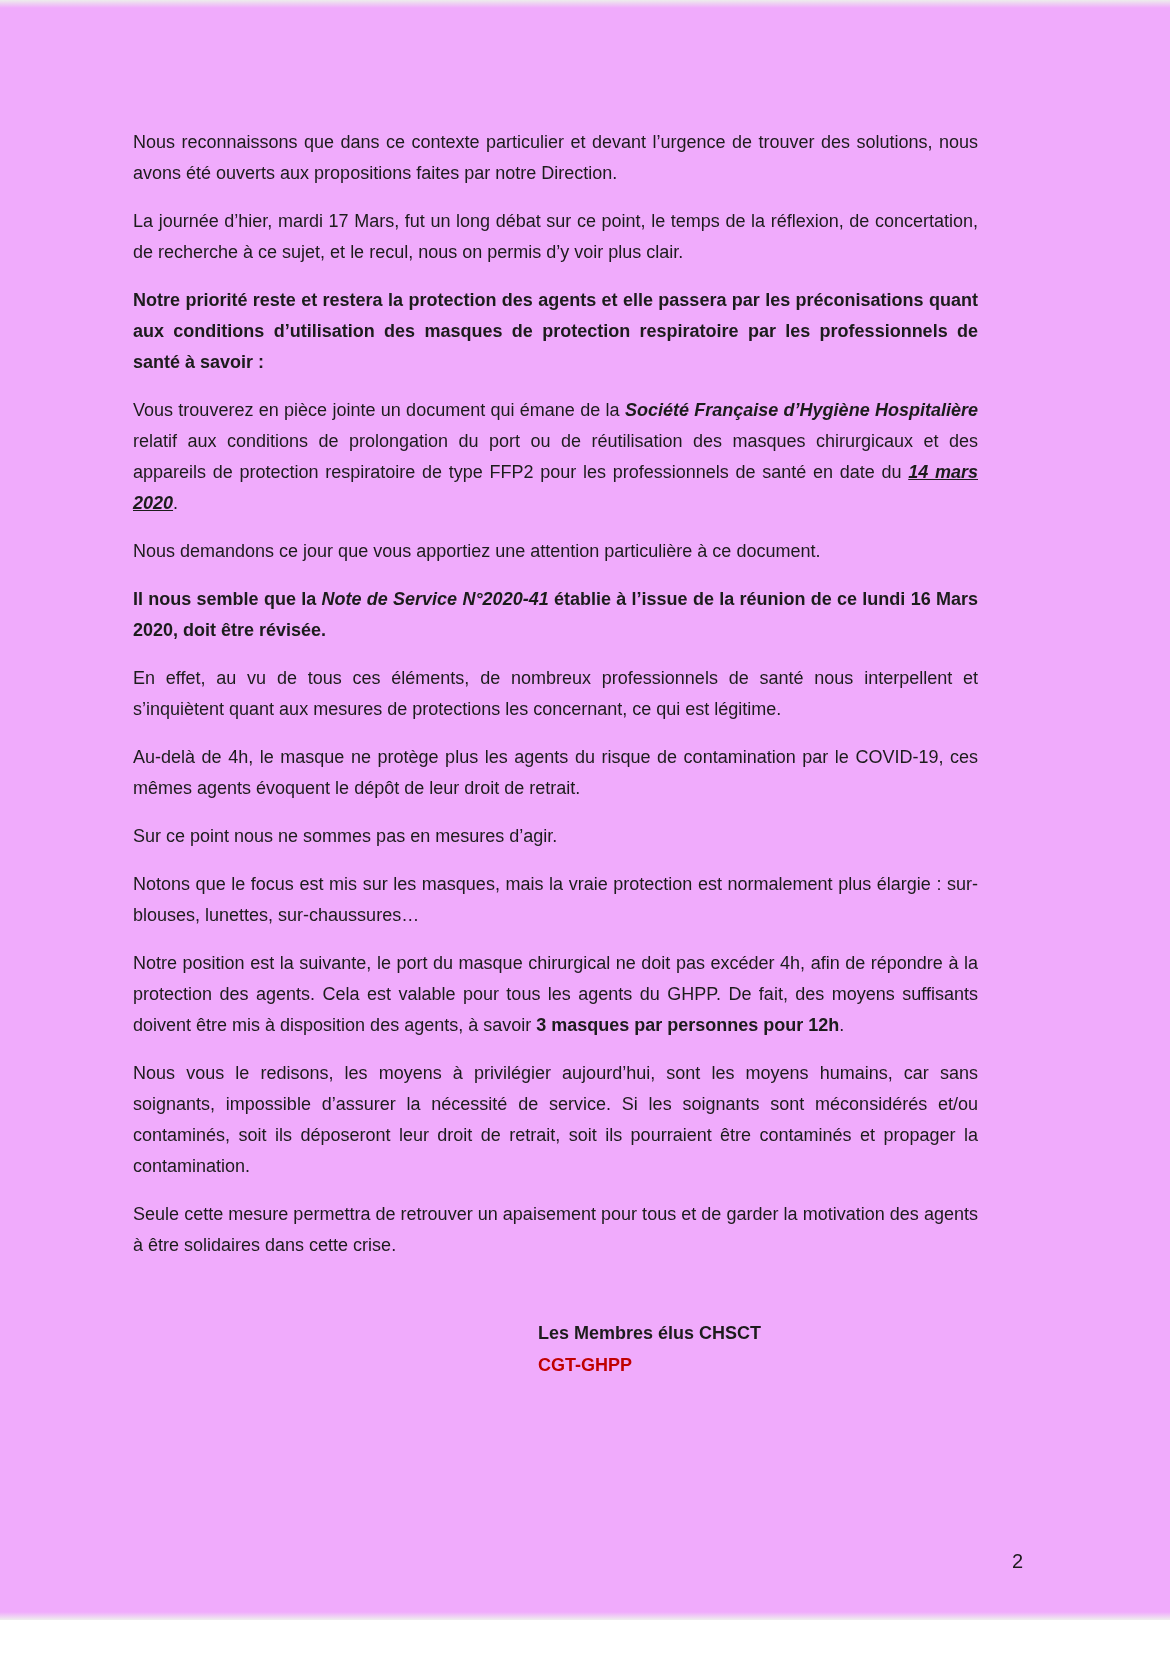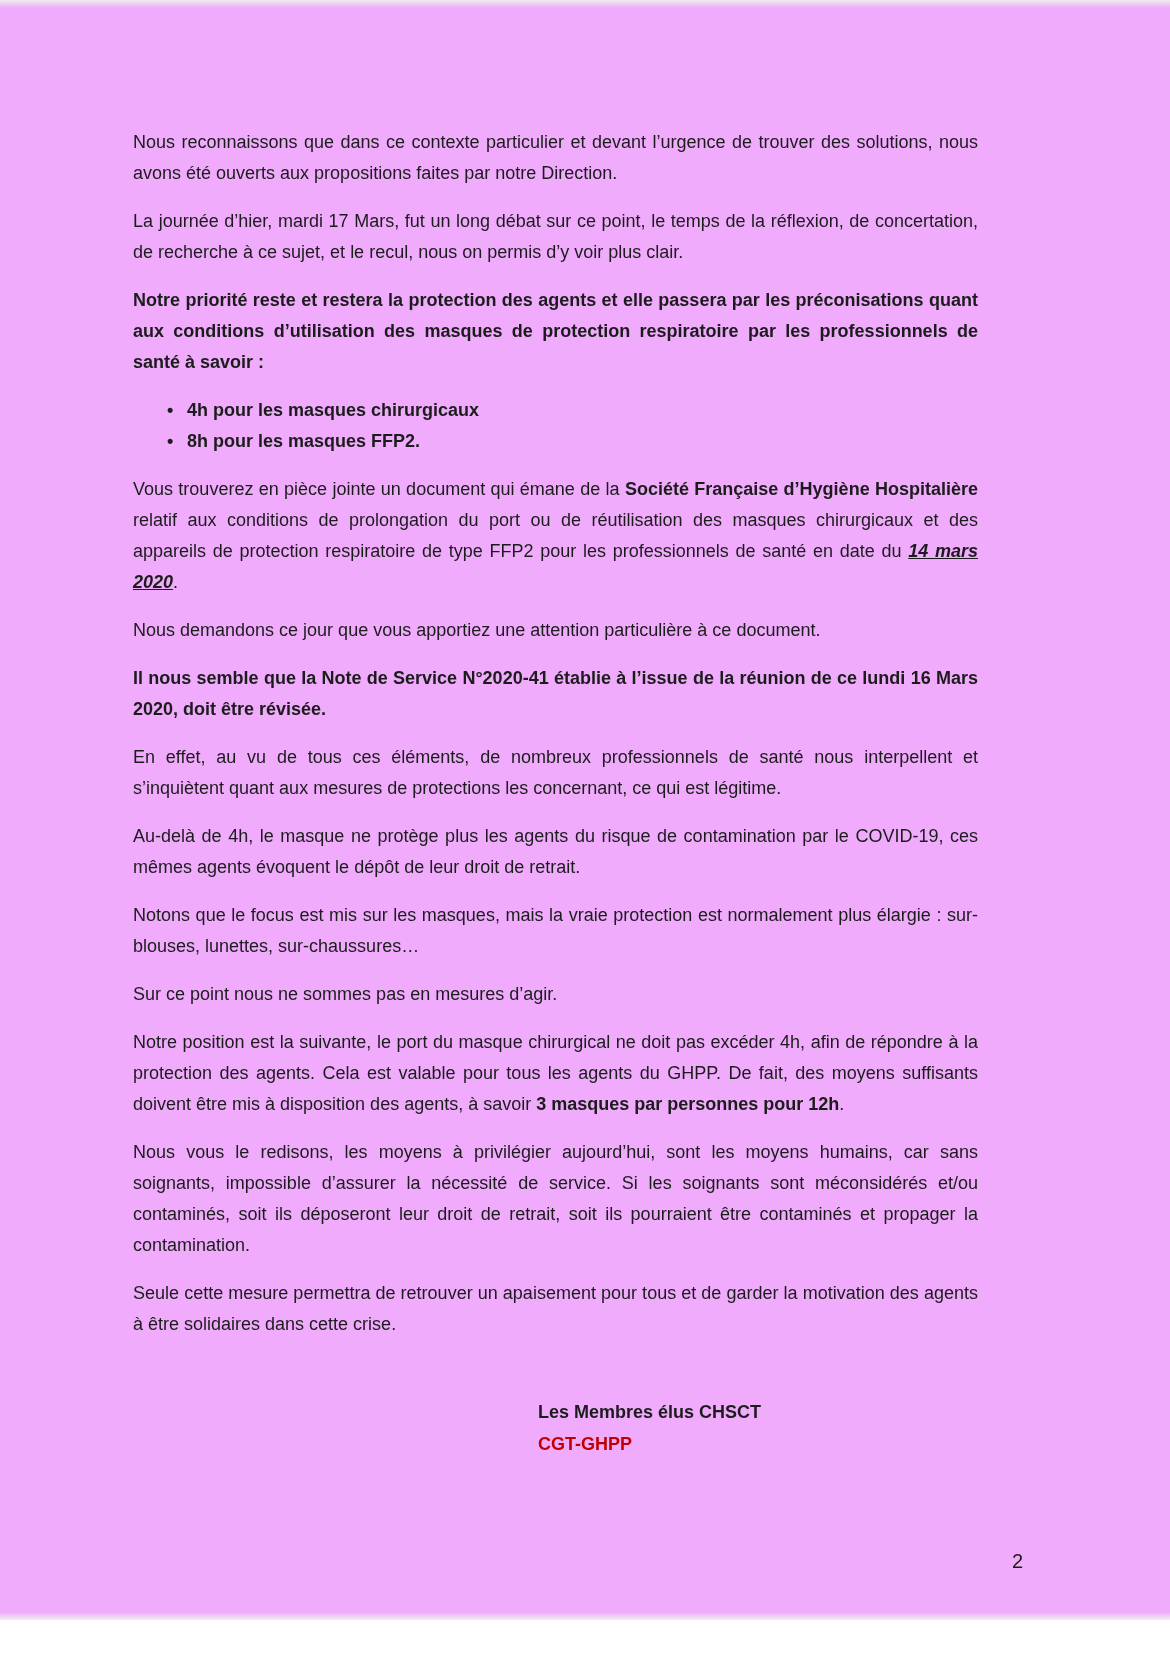--- a/index.html
+++ b/index.html
@@ -36,21 +36,21 @@
     width: 845px;
     font-size: 18px;
     line-height: 31px;
     text-align: justify;
   }
   p.para {
     margin: 0 0 17px 0;
     padding: 0;
   }
   .bold { font-weight: bold; margin-top: 8px; }
-  .bi   { font-weight: bold; }
+  .bi   { font-weight: bold; font-style: italic; }
   .biu  { font-weight: bold; font-style: italic; text-decoration: underline; }
   ul.bullets {
     list-style: none;
     margin: 0 0 17px 0;
     padding: 0 0 0 34px;
     text-align: left;
   }
   ul.bullets li {
     font-weight: bold;
     line-height: 31px;
@@ -88,38 +88,34 @@
   <div class="scan-edge-top"></div>
 
   <div class="content">
 
     <p class="para">Nous reconnaissons que dans ce contexte particulier et devant l’urgence de trouver des solutions, nous avons été ouverts aux propositions faites par notre Direction.</p>
 
     <p class="para">La journée d’hier, mardi 17 Mars, fut un long débat sur ce point, le temps de la réflexion, de concertation, de recherche à ce sujet, et le recul, nous on permis d’y voir plus clair.</p>
 
     <p class="para bold">Notre priorité reste et restera la protection des agents et elle passera par les préconisations quant aux conditions d’utilisation des masques de protection respiratoire par les professionnels de santé à savoir :</p>
 
-    <ul class="bullets">
-      <li><span class="marker">•</span><span>4h pour les masques chirurgicaux</span></li>
-      <li><span class="marker">•</span><span>8h pour les masques FFP2.</span></li>
-    </ul>
 
     <p class="para"><span>Vous trouverez en pièce jointe un document qui émane de la </span><span class="bi">Société Française d’Hygiène Hospitalière</span><span> relatif aux conditions de prolongation du port ou de réutilisation des masques chirurgicaux et des appareils de protection respiratoire de type FFP2 pour les professionnels de santé en date du </span><span class="biu">14 mars 2020</span><span>.</span></p>
 
     <p class="para">Nous demandons ce jour que vous apportiez une attention particulière à ce document.</p>
 
     <p class="para bold"><span>Il nous semble que la </span><span class="bi">Note de Service N°2020-41</span><span> établie à l’issue de la réunion de ce lundi 16 Mars 2020, doit être révisée.</span></p>
 
     <p class="para">En effet, au vu de tous ces éléments, de nombreux professionnels de santé nous interpellent et s’inquiètent quant aux mesures de protections les concernant, ce qui est légitime.</p>
 
     <p class="para">Au-delà de 4h, le masque ne protège plus les agents du risque de contamination par le COVID-19, ces mêmes agents évoquent le dépôt de leur droit de retrait.</p>
 
+    <p class="para">Sur ce point nous ne sommes pas en mesures d’agir.</p>
+
     <p class="para">Notons que le focus est mis sur les masques, mais la vraie protection est normalement plus élargie : sur-blouses, lunettes, sur-chaussures…</p>
-
-    <p class="para">Sur ce point nous ne sommes pas en mesures d’agir.</p>
 
     <p class="para"><span>Notre position est la suivante, le port du masque chirurgical ne doit pas excéder 4h, afin de répondre à la protection des agents. Cela est valable pour tous les agents du GHPP. De fait, des moyens suffisants doivent être mis à disposition des agents, à savoir </span><span class="bold">3 masques par personnes pour 12h</span><span>.</span></p>
 
     <p class="para">Nous vous le redisons, les moyens à privilégier aujourd’hui, sont les moyens humains, car sans soignants, impossible d’assurer la nécessité de service. Si les soignants sont méconsidérés et/ou contaminés, soit ils déposeront leur droit de retrait, soit ils pourraient être contaminés et propager la contamination.</p>
 
     <p class="para">Seule cette mesure permettra de retrouver un apaisement pour tous et de garder la motivation des agents à être solidaires dans cette crise.</p>
 
 
     <div class="signature">
       <div class="sig-name">Les Membres élus CHSCT</div>

